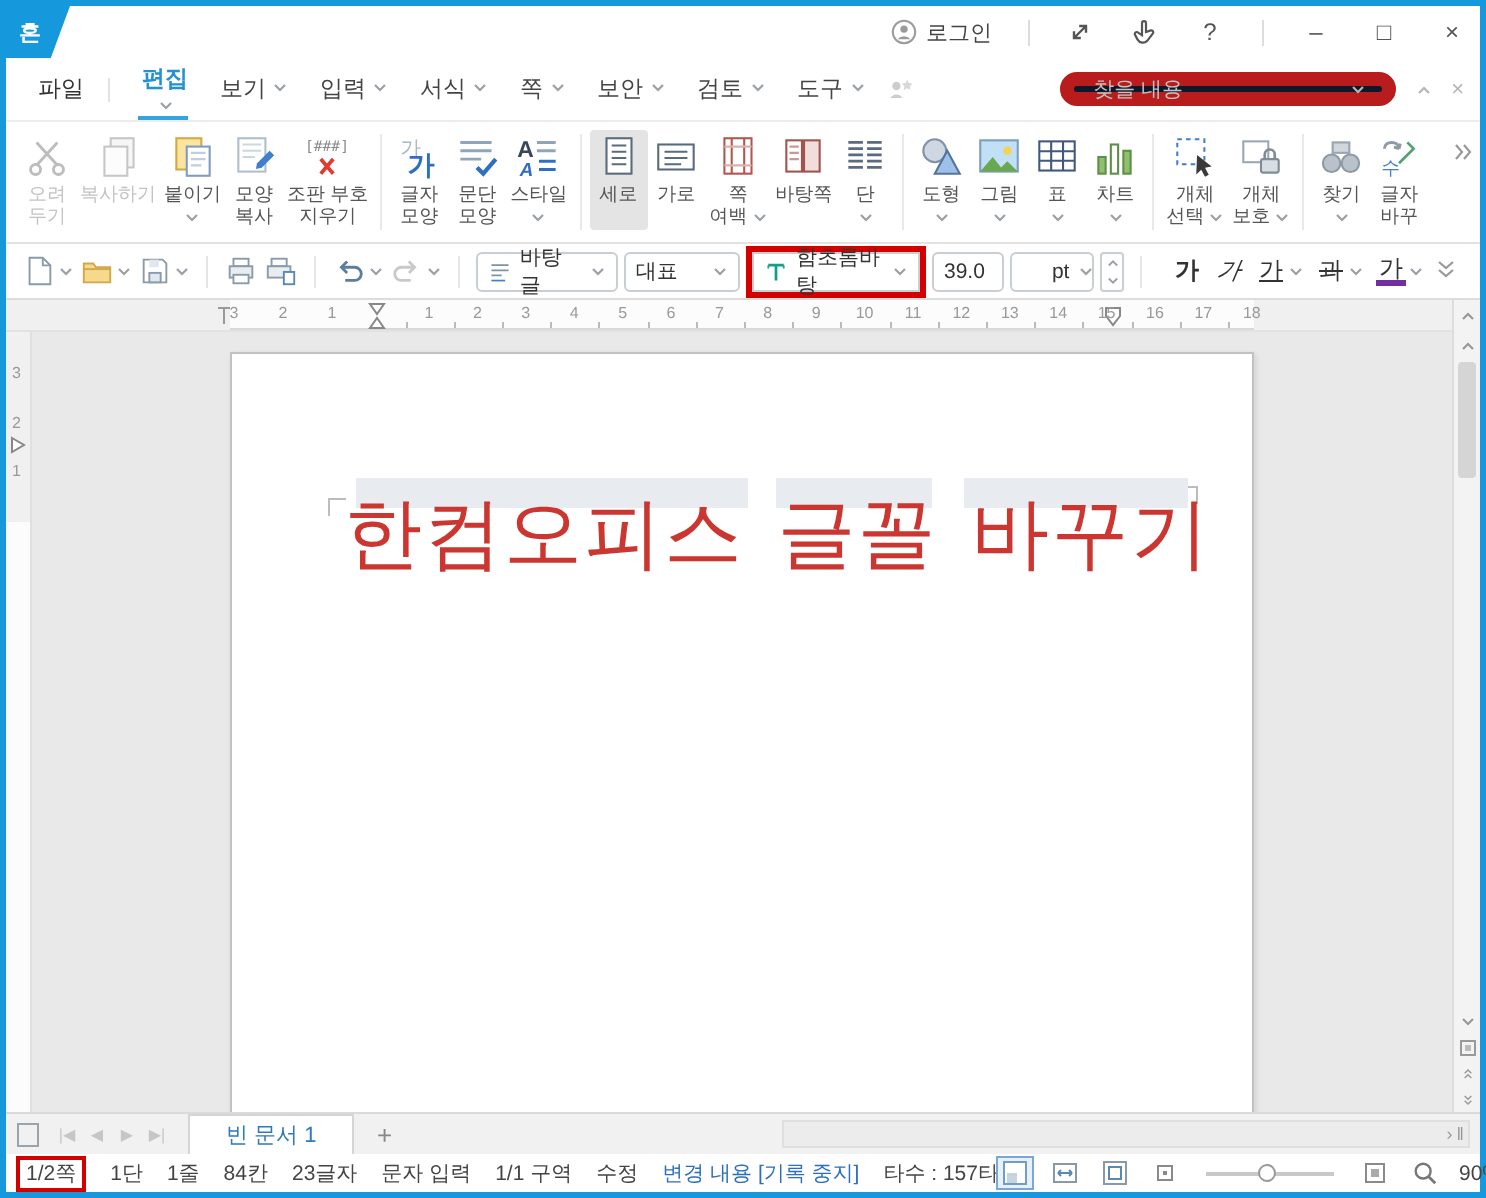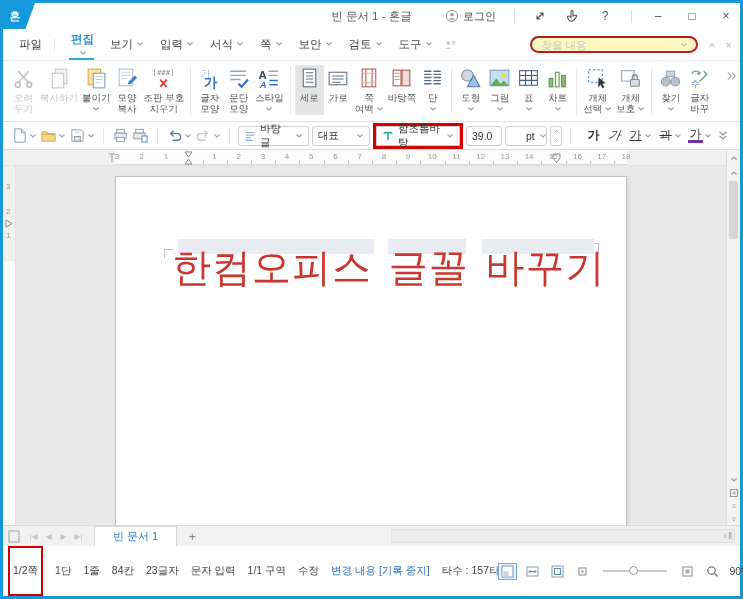--- a/index.html
+++ b/index.html
@@ -25,21 +25,21 @@
   .menu-file{font-size:11.5px;color:#333;padding:0 12px 0 8px;}
   .msep{width:1px;height:12px;background:#e2e2e2;margin-right:8px;}
   .menu-item{display:flex;align-items:center;gap:3px;padding:3px 8px 4px;font-size:11.5px;color:#444;position:relative;}
   .menu-item.active{color:#2492d0;font-weight:bold;flex-direction:column;}
   .menu-item.active::after{content:"";position:absolute;left:6px;right:8px;bottom:0;height:2px;background:#35a3dc;}
   .chev{display:inline-block;width:8px;height:6px;}
   .chev svg{display:block;width:8px;height:6px;}
   .addon{margin-left:2px;}
   .addon svg{width:15px;height:15px;display:block;}
   .search-wrap{position:absolute;right:8px;display:flex;align-items:center;gap:10px;}
-  .searchbox{width:168px;height:17px;border:2px solid #b91c1c;background:#fef9c3;border-radius:9px;
+  .searchbox{width:168px;height:17px;border:7px solid #b91c1c;background:#0f172a;border-radius:9px;
              display:flex;align-items:center;padding:0 8px;gap:4px;}
   .searchbox input{border:none;background:transparent;flex:1;font-size:10.5px;color:#777;outline:none;min-width:0;}
   .searchbox input::placeholder{color:#c3c3c3;}
   .gray-glyph{color:#b5b5b5;font-size:11px;}
 
   
   .ribbon{flex:0 0 61px;display:flex;align-items:flex-start;padding:4px 4px 0 6px;border-bottom:1px solid #e2e2e2;position:relative;background:#fff;}
   #ribbon-groups{display:flex;align-items:flex-start;}
   .rgroup{display:flex;}
   .rsep{width:1px;height:48px;background:#e9e9e9;margin:2px 4px 0;}
@@ -110,38 +110,37 @@
   .tab{height:20px;margin-left:8px;background:#fff;border:1px solid #d5d5d5;border-bottom:none;
        display:flex;align-items:center;padding:0 18px;font-size:11px;color:#3079ba;}
   .plus{color:#888;font-size:13px;margin-left:8px;width:14px;text-align:center;}
   .hscroll{position:absolute;right:5px;left:388px;top:3px;height:14px;background:#ececec;border:1px solid #dfdfdf;
            display:flex;justify-content:flex-end;align-items:center;gap:2px;padding-right:2px;}
   .hs-btn{color:#999;font-size:9px;line-height:12px;}
 
   
   .statusbar{flex:0 0 19px;background:#fff;display:flex;align-items:center;font-size:10.5px;color:#444;padding:0 5px;}
   #status-items{display:flex;align-items:center;gap:12px;white-space:nowrap;}
-  .sitem.boxed{border:2px solid #d40000;padding:16px 3px;}
+  .sitem.boxed{border:2px solid #d40000;padding:0 3px;}
   .sitem.link{color:#2b6fbe;}
   .status-right{margin-left:auto;display:flex;align-items:center;gap:8px;padding-right:2px;}
   .svic{display:flex;align-items:center;justify-content:center;width:17px;height:15px;}
   .svic svg{width:13px;height:13px;display:block;}
   .svic.active{outline:1px solid #7aa7d9;background:#e8f1fa;}
   .slider{width:64px;height:2px;background:#c9c9c9;position:relative;margin:0 4px;}
   .knob{position:absolute;left:26px;top:-4px;width:9px;height:9px;border-radius:50%;background:#fdfdfd;border:1px solid #999;}
   .zoomlabel{font-size:10.5px;color:#444;}
 </style>
 </head>
 <body>
 
 <div class="frame">
 
   <div class="titlebar">
     <div class="logo">혼</div>
-    <div class="title">빈 문서 1 - 혼글</div>
     <div class="title-right">
       <span class="login">
         <span class="tb-ic">
             <svg viewBox="0 0 14 14">
               <circle cx="7" cy="7" r="5.6" fill="none" stroke="#9a9a9a"></circle>
               <circle cx="7" cy="5.6" r="1.8" fill="#9a9a9a"></circle>
               <path d="M3.8 10.6a4.2 4.2 0 0 1 6.4 0z" fill="#9a9a9a"></path>
             </svg>
           </span>
         <span>로그인</span>

